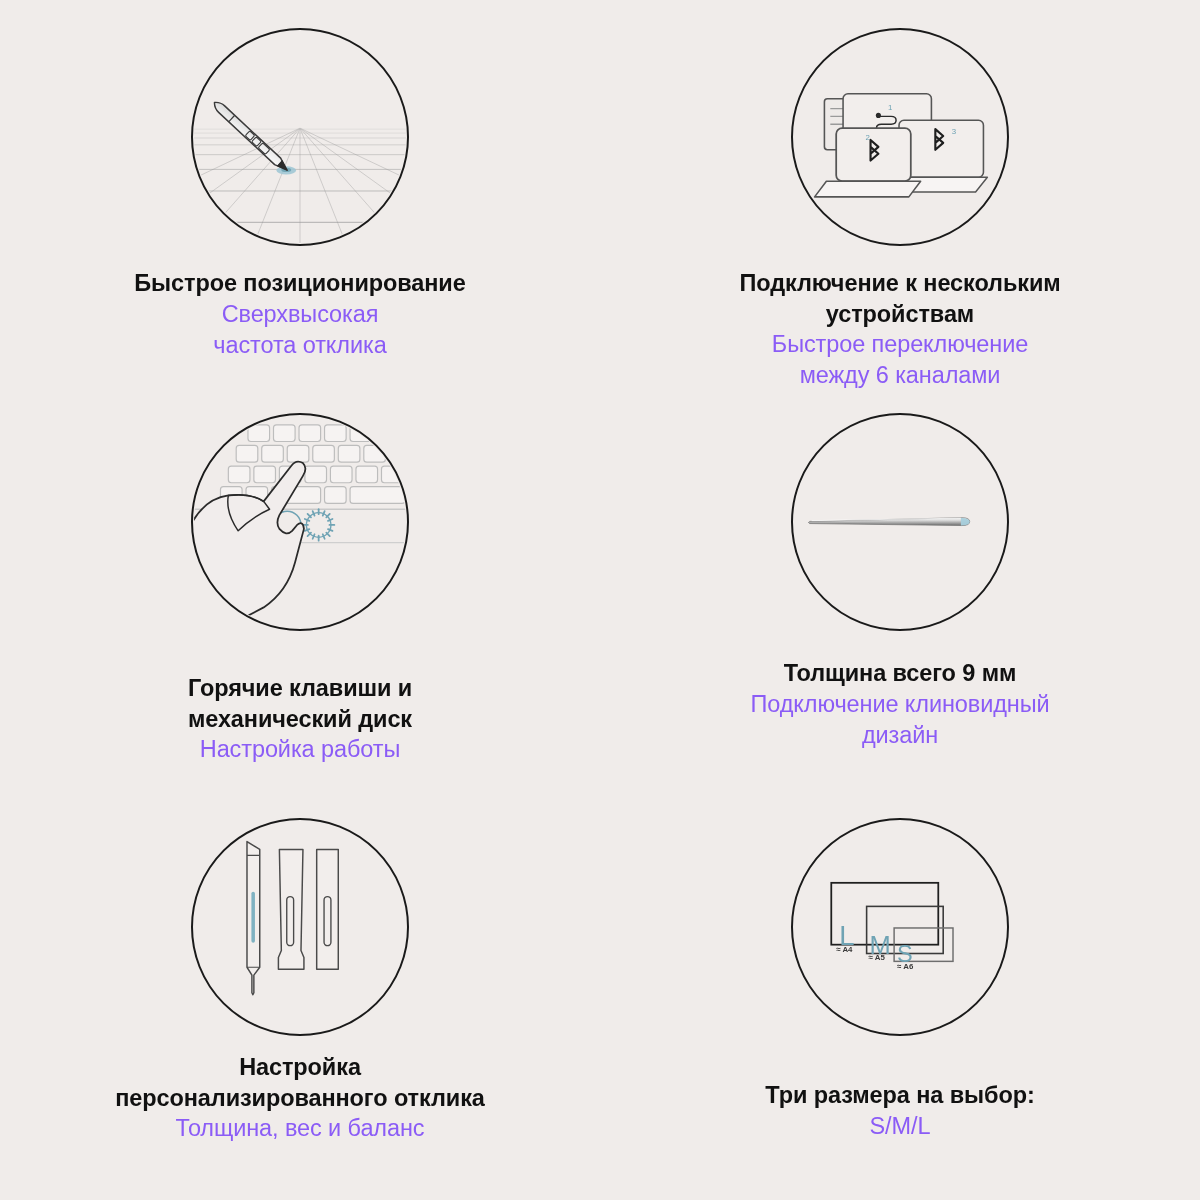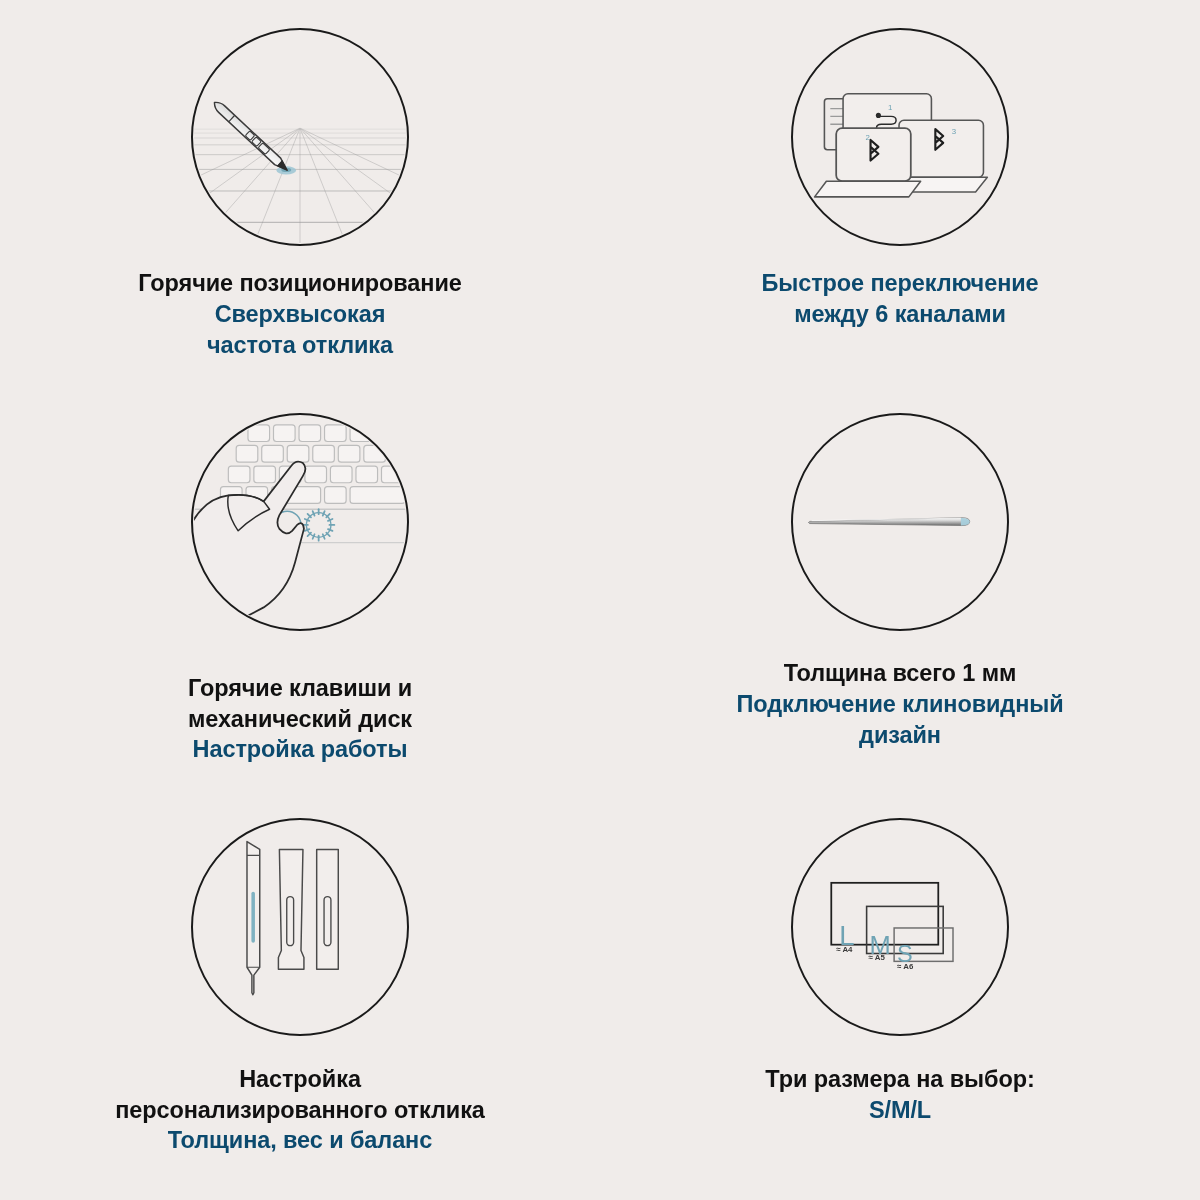--- a/index.html
+++ b/index.html
@@ -36,40 +36,40 @@
   .title {
     font-size: 23.5px;
     font-weight: bold;
     color: #111111;
     line-height: 1.30;
     letter-spacing: -0.1px;
     white-space: pre-line;
   }
   .subtitle {
     font-size: 23.5px;
-    font-weight: 700;
-    color: #0c4a6e;
+    font-weight: 400;
+    color: #8b5cf6;
     line-height: 1.32;
     letter-spacing: -0.1px;
     white-space: pre-line;
   }
 
   
   .f1 .icon-circle { margin-top: 28px; }
   .f1 .caption { margin-top: 22px; }
   .f2 .icon-circle { margin-top: 28px; }
   .f2 .caption { margin-top: 22px; }
   .f3 .icon-circle { margin-top: 13px; }
   .f3 .caption { margin-top: 42px; }
   .f4 .icon-circle { margin-top: 13px; }
   .f4 .caption { margin-top: 27px; }
   .f5 .icon-circle { margin-top: 18px; }
-  .f5 .caption { margin-top: 28px; }
+  .f5 .caption { margin-top: 16px; }
   .f6 .icon-circle { margin-top: 18px; }
-  .f6 .caption { margin-top: 28px; }
+  .f6 .caption { margin-top: 44px; }
 </style>
 </head>
 <body>
 
 <div class="page">
 
   <div class="feature f1">
     <div class="icon-circle">
       <svg viewBox="0 0 218 218">
         <defs>
@@ -115,21 +115,21 @@
             <path d="M 95 143 L 91.6 133 L 98.4 133 Z" fill="#2B2B2B" stroke="#2B2B2B" stroke-width="1"></path>
             <line x1="90.8" y1="66" x2="99.2" y2="66" stroke="#3A3A3A" stroke-width="1.2"></line>
             <rect x="91.6" y="88" width="6.8" height="7" rx="1.4" fill="none" stroke="#3A3A3A" stroke-width="1.1"></rect>
             <rect x="91.6" y="97" width="6.8" height="7" rx="1.4" fill="none" stroke="#3A3A3A" stroke-width="1.1"></rect>
             <rect x="91.6" y="106" width="6.8" height="10" rx="1.4" fill="none" stroke="#3A3A3A" stroke-width="1.1"></rect>
           </g>
         </g>
       </svg>
     </div>
     <div class="caption">
-      <div class="title">Горячие позиционирование</div>
+      <div class="title">Быстрое позиционирование</div>
       <div class="subtitle">Сверхвысокая
 частота отклика</div>
     </div>
   </div>
 
   <div class="feature f2">
     <div class="icon-circle">
       <svg viewBox="0 0 218 218">
         <g fill="#EEEAE8" stroke="#555555" stroke-width="1.6">
 
@@ -169,20 +169,22 @@
         </g>
         <path d="M 34 154 L 130 154 L 118 170 L 22 170 Z" fill="#F7F4F3" stroke="#555555" stroke-width="1.6" stroke-linejoin="round"></path>
 
         <g stroke="#1F1F1F" stroke-width="2.2" fill="none" stroke-linecap="round" stroke-linejoin="round">
           <path d="M 79 119 L 87 126 L 79 133 L 79 112 L 87 119 L 79 126"></path>
         </g>
         <text x="76" y="112" font-family="Liberation Sans, sans-serif" font-size="8" fill="#6FA3B4" text-anchor="middle">2</text>
       </svg>
     </div>
     <div class="caption">
+      <div class="title">Подключение к нескольким
+устройствам</div>
       <div class="subtitle">Быстрое переключение
 между 6 каналами</div>
     </div>
   </div>
 
   <div class="feature f3">
     <div class="icon-circle">
       <svg viewBox="0 0 218 218">
         <defs>
             <clipPath id="c3">
@@ -289,21 +291,21 @@
             <stop offset="0.7" stop-color="#9E9E9E"></stop>
             <stop offset="1" stop-color="#6E6E6E"></stop>
           </linearGradient>
         </defs>
         <path d="M 17 108.4 L 172 104.6 Q 180 104.6 180 108.6 Q 180 112.6 172 112.6 L 17 110.6 Q 14.5 109.5 17 108.4 Z" fill="url(#slab)" stroke="#6E6E6E" stroke-width="0.7"></path>
         <path d="M 171 104.8 Q 180 104.8 180 108.7 Q 180 112.5 171 112.5 Z" fill="#A8CFDC" opacity="0.95"></path>
         <line x1="19" y1="107.6" x2="171" y2="105.1" stroke="#FFFFFF" stroke-width="0.9" opacity="0.85"></line>
       </svg>
     </div>
     <div class="caption">
-      <div class="title">Толщина всего 1 мм</div>
+      <div class="title">Толщина всего 9 мм</div>
       <div class="subtitle">Подключение клиновидный
 дизайн</div>
     </div>
   </div>
 
   <div class="feature f5">
     <div class="icon-circle">
       <svg viewBox="0 0 218 218">
 
         <g fill="#F2EEEC" stroke="#4A4A4A" stroke-width="1.5" stroke-linejoin="round">

